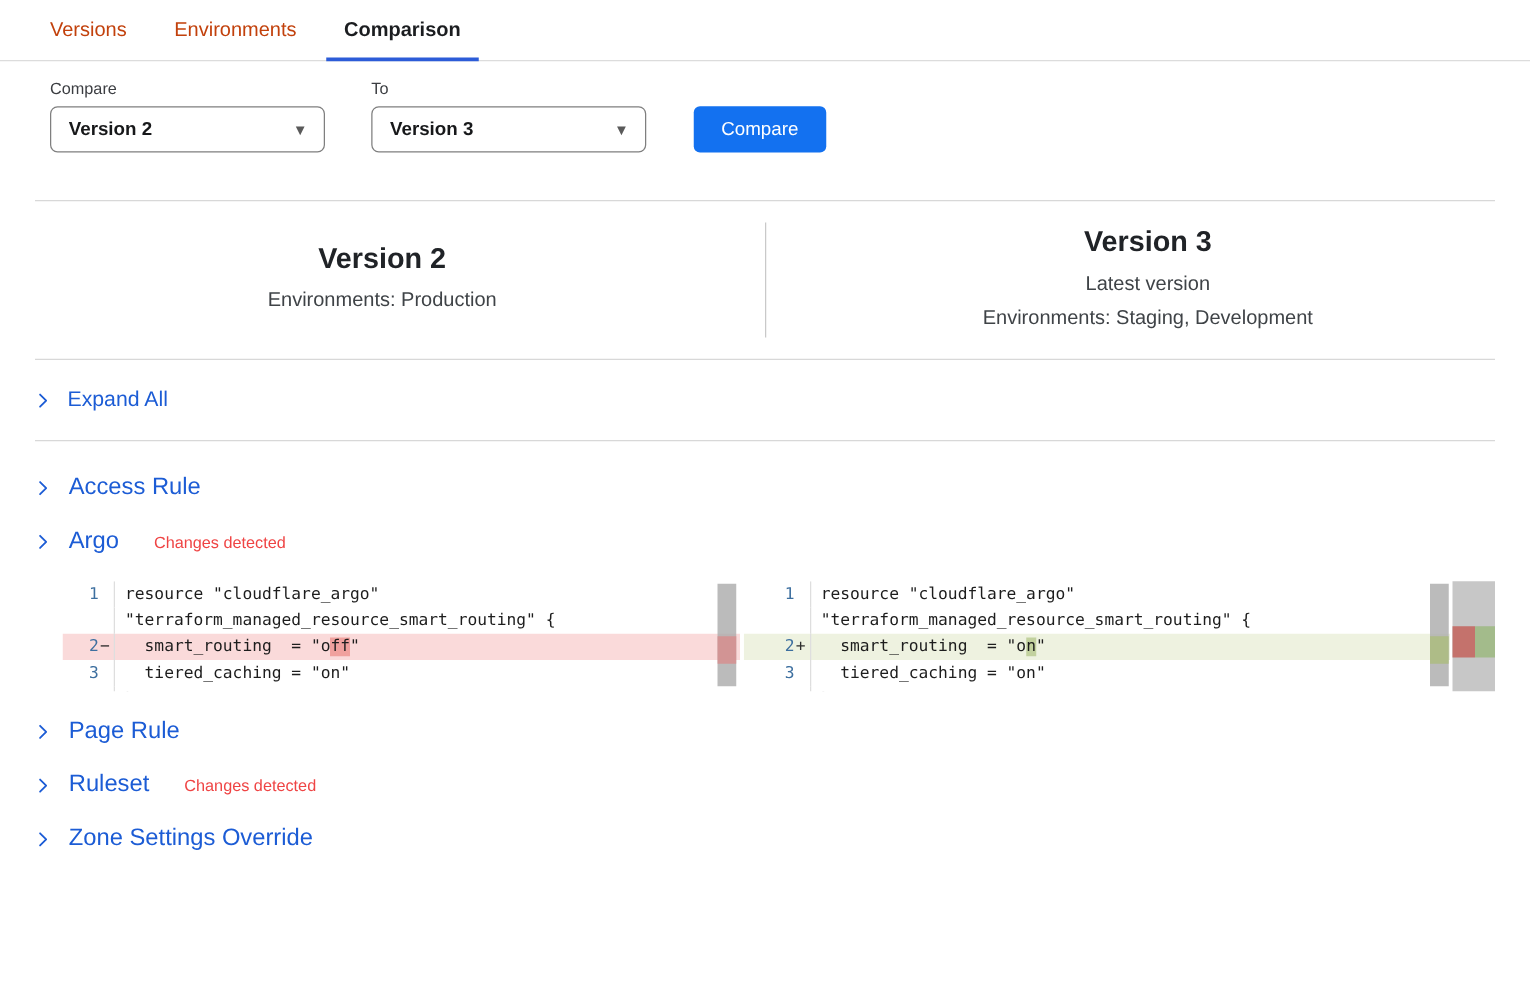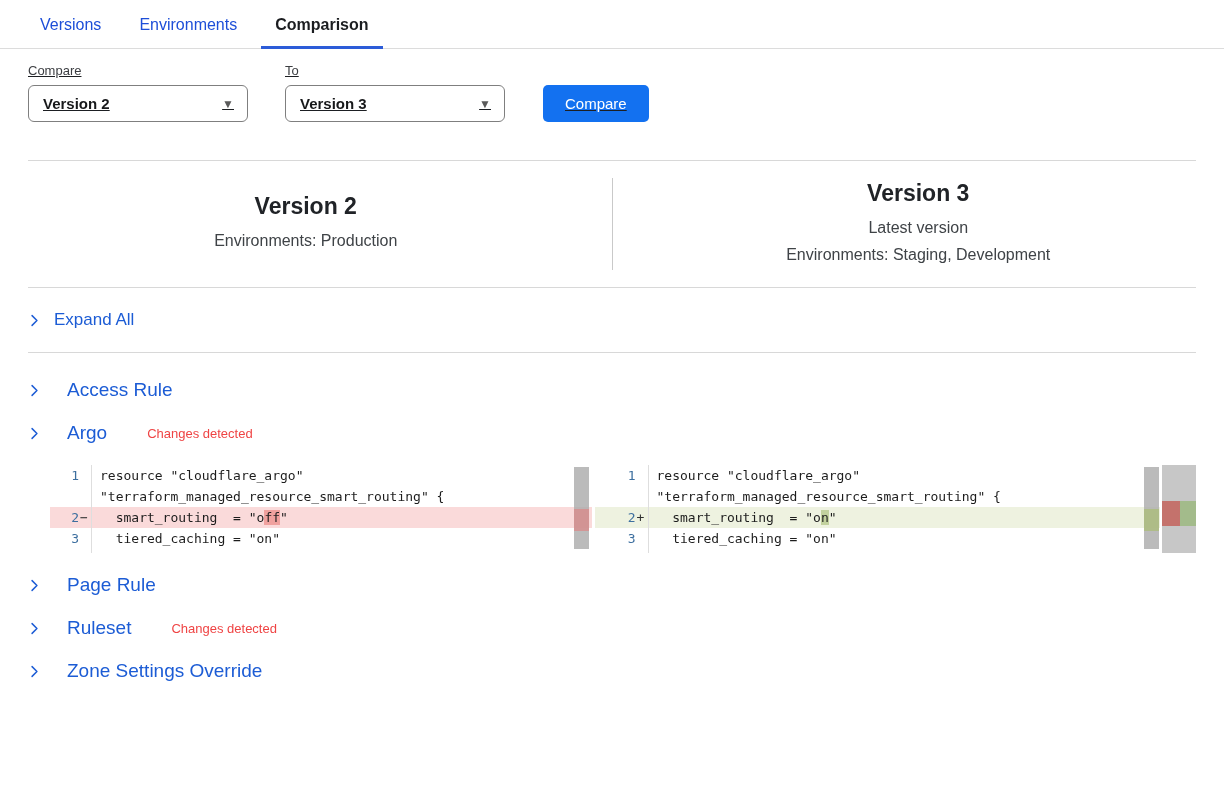--- a/index.html
+++ b/index.html
@@ -16,44 +16,44 @@
     --sb-added:#a9bd6e;
   }
   *{box-sizing:border-box;margin:0;padding:0;}
   body{
     width:1224px;height:788px;background:#ffffff;
     font-family:"Liberation Sans","DejaVu Sans",sans-serif;
     color:#1d1f23;overflow:hidden;
   }
   
   .tabbar{display:flex;gap:38px;padding:16px 0 0 40px;border-bottom:1px solid #dcdcdc;}
-  .tab{font-size:16px;color:#1d4ed8;padding-bottom:14px;position:relative;cursor:pointer;}
+  .tab{font-size:16px;color:#c2410c;padding-bottom:14px;position:relative;cursor:pointer;}
   .tab.active{color:#1b1d20;font-weight:700;}
   .tab.active::after{content:"";position:absolute;left:-14px;right:-14px;bottom:-1px;height:3px;background:var(--tab-underline);}
   
-  .compare-form{display:flex;align-items:flex-end;gap:37px;padding:14px 0 38px 28px;text-decoration:underline;}
+  .compare-form{display:flex;align-items:flex-end;gap:37px;padding:14px 0 38px 40px;}
   .field{display:flex;flex-direction:column;gap:7px;}
   .field-label{font-size:13px;color:#3c3e42;}
   .select{width:220px;height:37px;border:1px solid #7f7f7f;border-radius:6px;background:#fff;
     display:flex;align-items:center;justify-content:space-between;padding:0 13px 0 14px;cursor:pointer;}
   .select-value{font-size:15px;font-weight:bold;color:#17181a;}
   .caret{color:#5a5a5a;font-size:12px;line-height:1;}
   .btn{height:37px;padding:0 22px;margin-left:1px;background:var(--accent);color:#fff;border:none;
     border-radius:5px;font-size:15px;font-family:inherit;cursor:pointer;}
   hr{border:none;border-top:1px solid #d8d8d8;margin:0 28px;}
   
   .version-headers{display:flex;align-items:center;padding:17px 0;min-height:126px;}
   .vh-col{flex:1;text-align:center;}
   .vh-divider{width:1px;align-self:stretch;background:#c9c9c9;}
   .vh-title{font-size:23px;font-weight:600;color:#202327;margin-bottom:7px;}
   .vh-sub{font-size:16px;color:#3f4347;line-height:1.7;}
   
   .expand-row{display:flex;align-items:center;gap:13px;padding:22px 28px;color:var(--link);
     font-size:17px;cursor:pointer;width:fit-content;justify-content:center;}
-  .section-row{display:flex;align-items:center;gap:26px;padding:0 28px;margin:21px 0;cursor:pointer;width:fit-content;}
+  .section-row{display:flex;align-items:center;gap:14px;padding:0 28px;margin:21px 0;cursor:pointer;width:fit-content;}
   .section-row.first{margin-top:26px;}
   .section-title{color:var(--link);font-size:19px;}
   .badge{color:#ef4444;font-size:13px;margin-left:14px;}
   .chev{display:inline-flex;color:var(--link);}
   
   .diff{display:flex;margin:14px 28px 18px 50px;height:88px;
     font-family:"DejaVu Sans Mono","Liberation Mono",monospace;font-size:13px;color:#1d1d1d;}
   .diff-panel{position:relative;overflow:hidden;background:#fff;}
   .diff-panel.left{width:542px;}
   .diff-panel.right{width:566px;margin-left:3px;}

